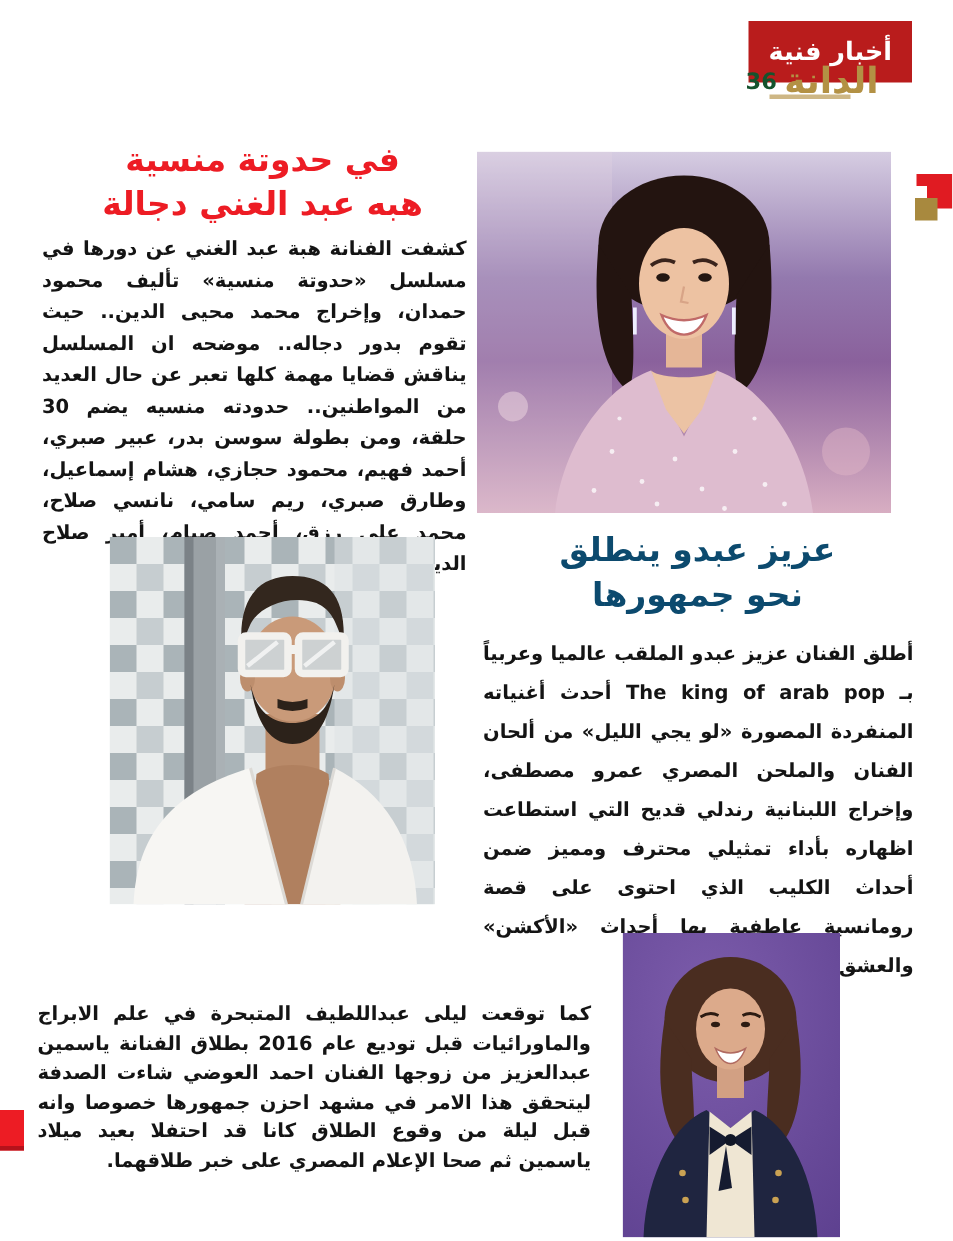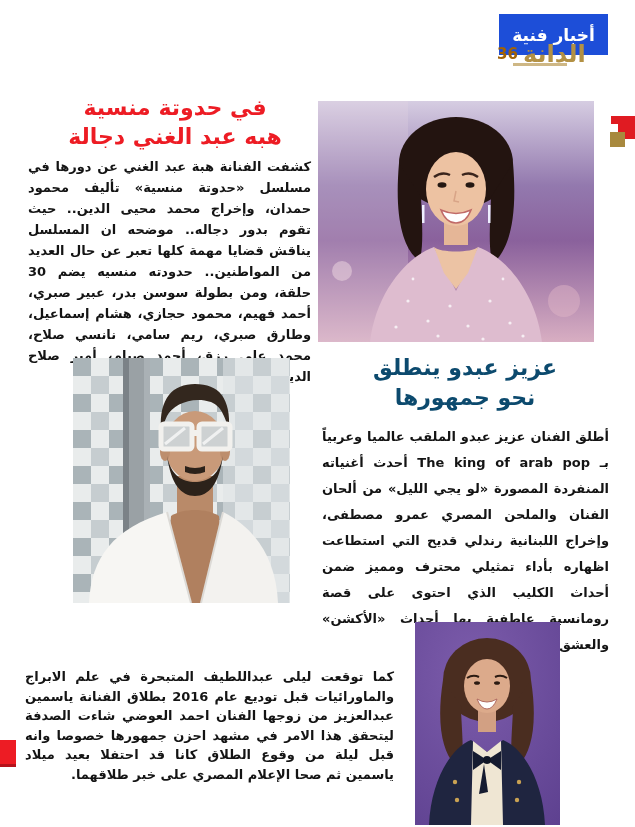--- a/index.html
+++ b/index.html
@@ -1,24 +1,24 @@
 <!DOCTYPE html>
 <html lang="ar"><head>
 <meta charset="utf-8">
 <style>
   html,body{margin:0;padding:0;background:#ffffff;}
   .page{position:relative;width:635px;height:827px;background:#ffffff;overflow:hidden;
         font-family:"DejaVu Sans", sans-serif;}
 
   
-  .badge{position:absolute;top:14px;left:499px;width:109px;height:41px;background:#1d4ed8;
+  .badge{position:absolute;top:14px;left:499px;width:109px;height:41px;background:#b91c1c;
          display:flex;align-items:center;justify-content:center;color:#fff;font-weight:bold;
          font-size:17px;direction:rtl;}
   .logo-row{position:absolute;top:44px;left:497px;height:20px;display:flex;align-items:center;gap:5px;}
-  .pagenum{color:#a16207;font-weight:bold;font-size:15px;}
+  .pagenum{color:#14532d;font-weight:bold;font-size:15px;}
   .logo-text{color:#b39144;font-weight:bold;font-size:24px;position:relative;direction:rtl;line-height:18px;}
   .logo-sub{position:absolute;top:63px;left:513px;width:54px;height:3px;background:#b39144;opacity:.65;}
 
   
   .corner{position:absolute;top:116px;right:0;width:25px;height:31px;}
   .corner-red{position:absolute;top:0;right:0;width:24px;height:23px;background:#e01b22;}
   .corner-white{position:absolute;left:0;top:8px;width:8px;height:8px;background:#ffffff;}
   .corner-gold{position:absolute;left:0;bottom:0;width:15px;height:15px;background:#a8893e;}
 
   

